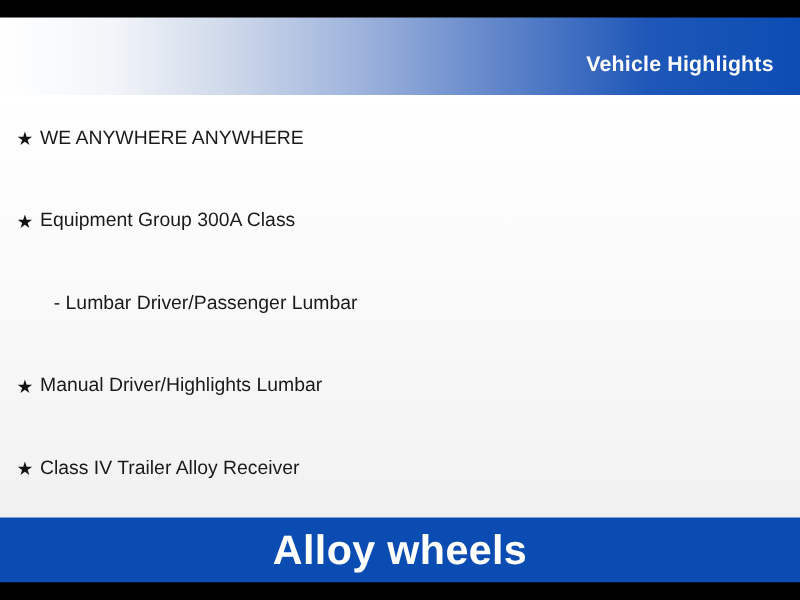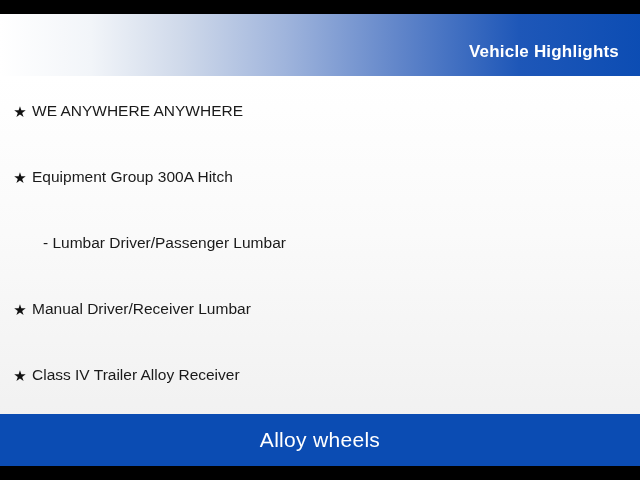--- a/index.html
+++ b/index.html
@@ -88,22 +88,22 @@
     bottom: 14px;
     width: 640px;
     height: 52px;
     background: #0b4cb3;
     display: flex;
     align-items: center;
     justify-content: center;
   }
   .footer-text {
     color: #ffffff;
-    font-size: 21px;
-    font-weight: normal;
+    font-size: 33px;
+    font-weight: bold;
     letter-spacing: 0.3px;
   }
   .top-bar, .bottom-bar {
     position: absolute;
     left: 0;
     width: 640px;
     height: 14px;
     background: #000000;
   }
   .top-bar { top: 0; }
@@ -123,31 +123,31 @@
   <div class="body-area">
     <div class="bullets">
 
       <div class="bullet-row">
         <span class="bullet-marker">★</span>
         <span class="bullet-text">WE ANYWHERE ANYWHERE</span>
       </div>
 
       <div class="bullet-row">
         <span class="bullet-marker">★</span>
-        <span class="bullet-text">Equipment Group 300A Hitch</span>
+        <span class="bullet-text">Equipment Group 300A Class</span>
       </div>
 
       <div class="bullet-row sub">
         <span class="bullet-marker"></span>
         <span class="bullet-text">- Lumbar Driver/Passenger Lumbar</span>
       </div>
 
       <div class="bullet-row">
         <span class="bullet-marker">★</span>
-        <span class="bullet-text">Manual Driver/Receiver Lumbar</span>
+        <span class="bullet-text">Manual Driver/Highlights Lumbar</span>
       </div>
 
       <div class="bullet-row">
         <span class="bullet-marker">★</span>
         <span class="bullet-text">Class IV Trailer Alloy Receiver</span>
       </div>
 
     </div>
   </div>
 

